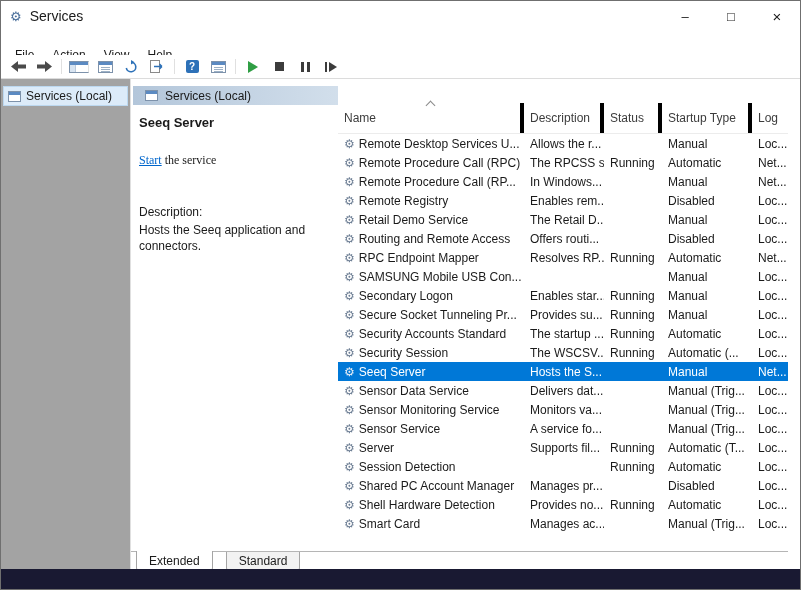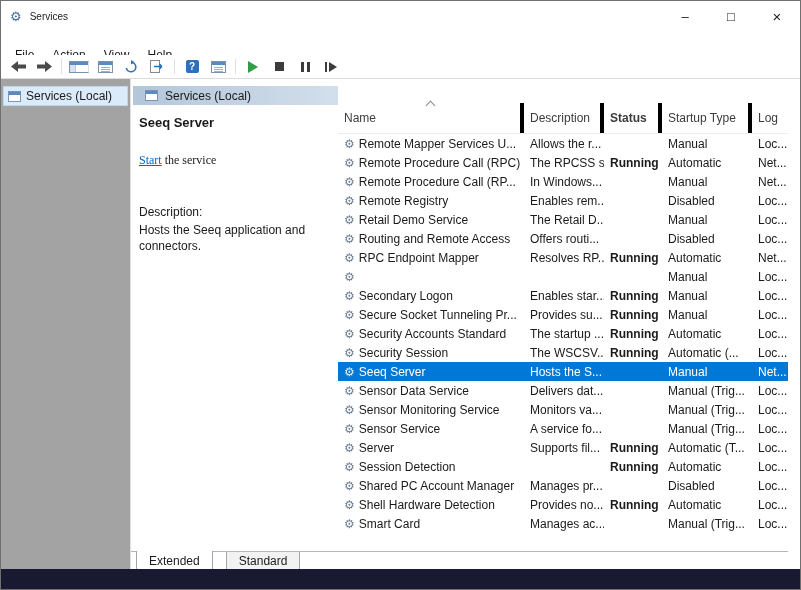--- a/index.html
+++ b/index.html
@@ -4,21 +4,21 @@
 <style>
   * { margin:0; padding:0; box-sizing:border-box; }
   html,body { background:#cfcfcf; font-family:"Liberation Sans", sans-serif; }
   .window {
     position:relative; width:801px; height:590px; background:#fff;
     border:1px solid #6f6f6f; overflow:hidden; font-size:12px; color:#1a1a1a;
   }
   
   .titlebar { position:absolute; top:0; left:0; right:0; height:30px; background:#fff; display:flex; align-items:center; }
   .app-icon { margin-left:9px; font-size:13px; color:#4a6f9b; }
-  .title-text { margin-left:8px; font-size:10px; }
+  .title-text { margin-left:8px; font-size:14px; }
   .win-controls { margin-left:auto; display:flex; height:100%; }
   .ctrl { width:46px; height:100%; display:flex; align-items:center; justify-content:center; font-size:13px; color:#1a1a1a; cursor:default; }
   
   .menubar { position:absolute; top:42px; left:0; right:0; height:24px; background:#fff; display:flex; align-items:center; padding-left:5px; }
   .menu-item { padding:3px 9px; }
   
   .toolbar { position:absolute; top:54px; left:0; right:0; height:24px; background:#fff; border-bottom:1px solid #dcdcdc; display:flex; align-items:center; gap:6px; padding-left:7px; }
   .tb { width:20px; height:18px; display:flex; align-items:center; justify-content:center; }
   .tbsep { width:1px; height:15px; background:#e0e0e0; margin:0 1px; }
   .win-ico { position:relative; width:15px; height:12px; border:1px solid #7d92ab; background:#fff; }
@@ -49,21 +49,21 @@
   .svc-title { font-weight:bold; font-size:13px; margin-left:2px; }
   .svc-action { margin-top:23px; margin-left:2px;font-family:Liberation Serif, serif; }
   .link { color:#0066cc; text-decoration:underline; cursor:pointer; }
   .svc-desc-label { margin-top:37px; margin-left:2px; }
   .svc-desc { margin-top:4px; margin-left:2px; width:178px; line-height:1.3; }
   
   .list { position:absolute; top:7px; left:207px; right:0; bottom:20px; background:#fff; overflow:hidden; }
   .list-header { position:relative; height:48px; display:flex; align-items:flex-end; border-bottom:1px solid #ececec; }
   .hc { height:30px; display:flex; align-items:center; padding:0 6px; border-right:4px solid #000000; color:#3c3c3c; }
   .sort-chev { position:absolute; top:16px; left:89px; width:7px; height:7px; border-left:1px solid #8a8a8a; border-top:1px solid #8a8a8a; transform:rotate(45deg); }
-  .c-name { width:186px; } .c-desc { width:80px; } .c-status { width:58px;font-weight:bold; } .c-startup { width:90px; } .c-logon { flex:1; }
+  .c-name { width:186px; } .c-desc { width:80px; } .c-status { width:58px; } .c-startup { width:90px; } .c-logon { flex:1; }
   .row { display:flex; height:19px; align-items:center; white-space:nowrap; }
   .cell { padding:0 6px; overflow:hidden; white-space:nowrap; }
   .cell.c-name { display:flex; align-items:center; gap:4px; }
   .gear { font-size:12px; color:#6e7f95; line-height:1; flex:0 0 auto; }
   .row.selected { background:#0078d7; color:#fff; }
   .row.selected .gear { color:#e4ecf5; }
   
   .tabstrip { position:absolute; left:0; right:0; bottom:0; height:20px; background:#fff; border-top:1px solid #b5b5b5; display:flex; padding-left:5px; }
   .tab { height:19px; padding:0 12px 0 12px; display:flex; align-items:center; border-left:1px solid #a5a5a5; border-right:1px solid #a5a5a5; border-bottom:1px solid #a5a5a5; border-radius:0 0 3px 3px; margin-right:13px; background:#f2f2f2; }
   .tab.selected { background:#fff; margin-top:-1px; height:20px; }
@@ -183,21 +183,21 @@
           <div class="hc c-status">Status</div>
           <div class="hc c-startup">Startup Type</div>
           <div class="hc c-logon" style="border-right:none">Log</div>
         </div>
 
         <div class="rows">
 
         <div class="row">
               <div class="cell c-name">
                 <span class="gear">⚙</span>
-                <span>Remote Mapper Services U...</span>
+                <span>Remote Desktop Services U...</span>
               </div>
               <div class="cell c-desc">Allows the r...</div>
               <div class="cell c-status"></div>
               <div class="cell c-startup">Manual</div>
               <div class="cell c-logon">Loc...</div>
             </div>
             <div class="row">
               <div class="cell c-name">
                 <span class="gear">⚙</span>
                 <span>Remote Procedure Call (RPC)</span>
@@ -253,20 +253,21 @@
                 <span>RPC Endpoint Mapper</span>
               </div>
               <div class="cell c-desc">Resolves RP...</div>
               <div class="cell c-status">Running</div>
               <div class="cell c-startup">Automatic</div>
               <div class="cell c-logon">Net...</div>
             </div>
             <div class="row">
               <div class="cell c-name">
                 <span class="gear">⚙</span>
+                <span>SAMSUNG Mobile USB Con...</span>
               </div>
               <div class="cell c-desc"></div>
               <div class="cell c-status"></div>
               <div class="cell c-startup">Manual</div>
               <div class="cell c-logon">Loc...</div>
             </div>
             <div class="row">
               <div class="cell c-name">
                 <span class="gear">⚙</span>
                 <span>Secondary Logon</span>

